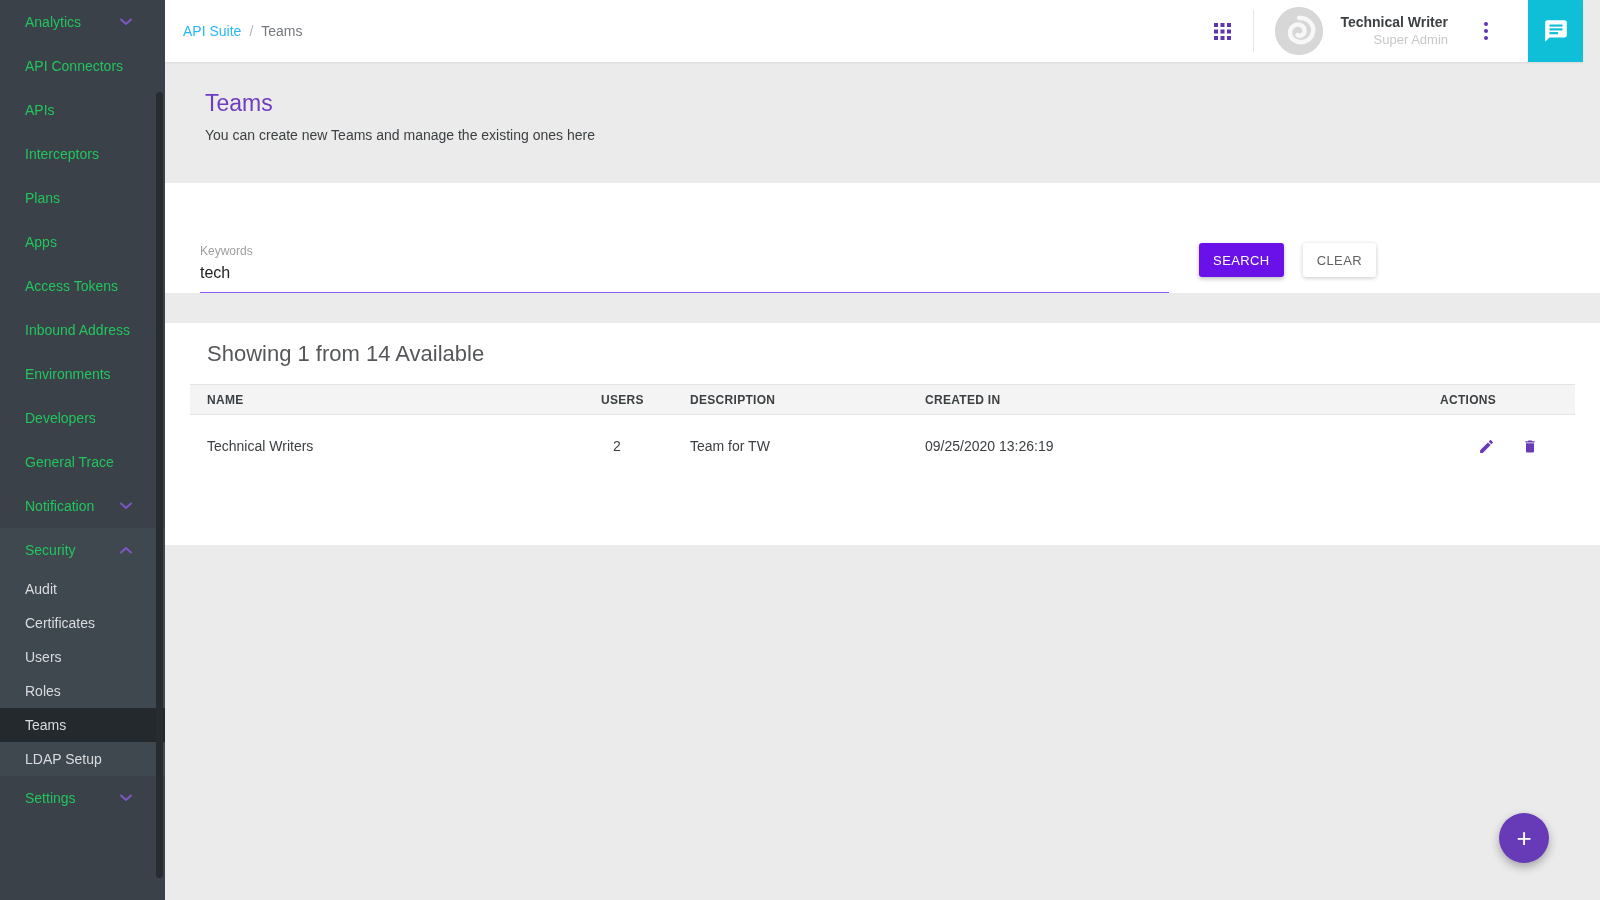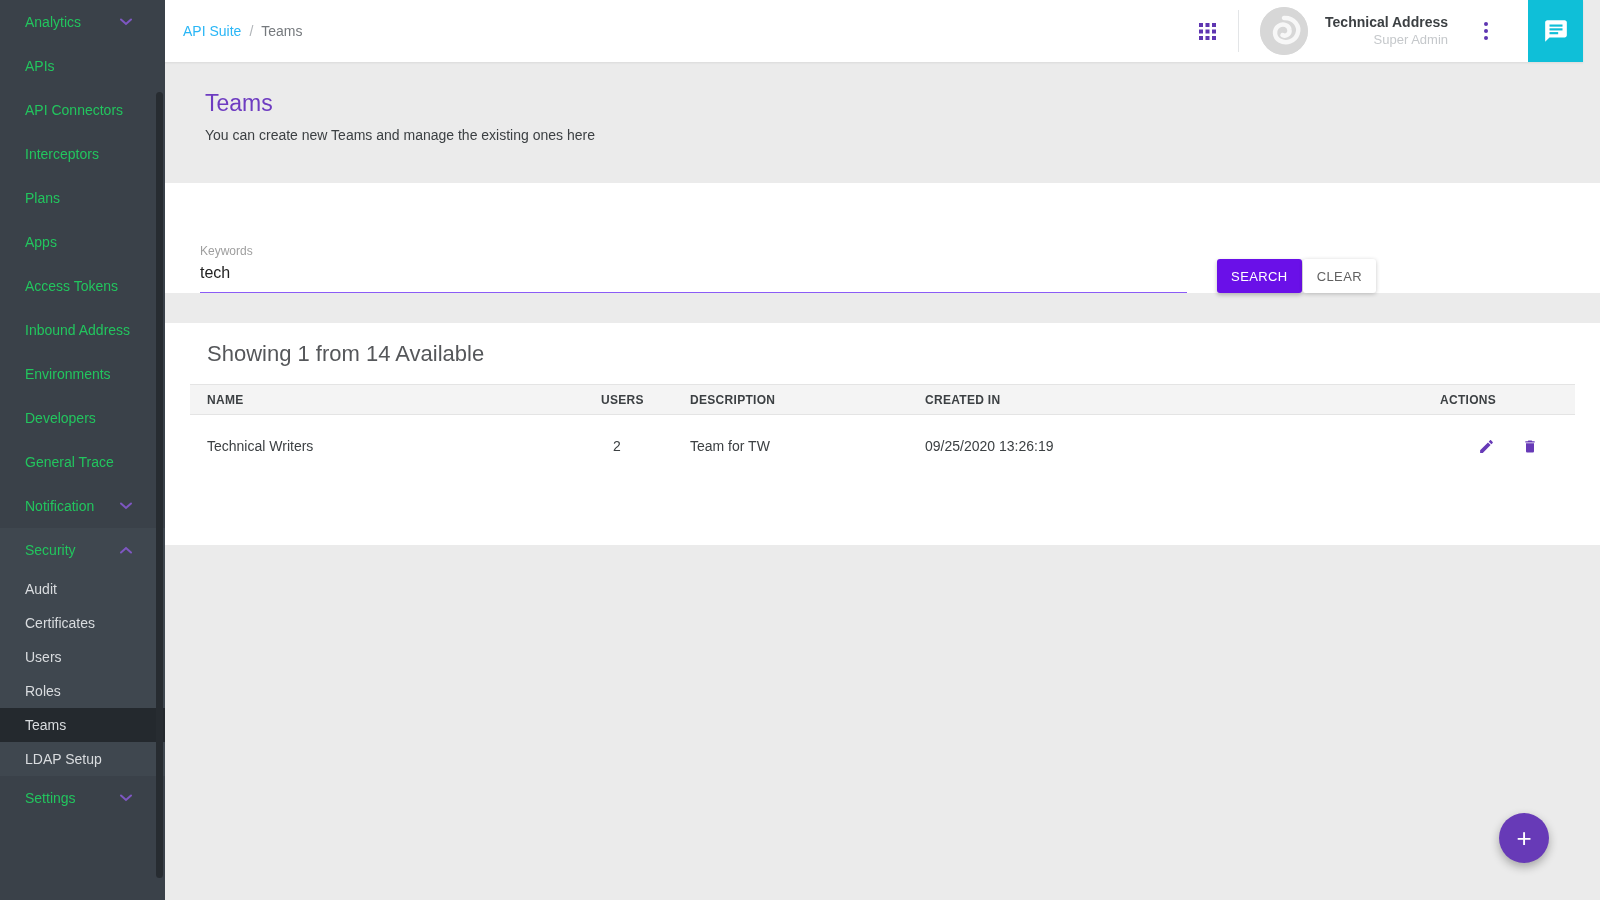--- a/index.html
+++ b/index.html
@@ -45,21 +45,21 @@
   .page-title { font-size:23px; color:#6E3CC1; font-weight:400; }
   .page-subtitle { font-size:14px; color:#3C4043; margin-top:10px; }
 
   .search-card { height:110px; background:#FFFFFF; display:flex; align-items:flex-end;
                  padding:38px 224px 0 35px; }
   .field-group { flex:1; margin-right:30px; }
   .field-label { font-size:12px; color:#9E9E9E; display:block; }
   .field-input { border:none; outline:none; width:100%; font-size:16px; color:#212121;
                  font-family:"Liberation Sans", sans-serif; padding:6px 0 10px 0;
                  border-bottom:1px solid #8b5cf6; background:transparent; }
-  .btn-row { display:flex; gap:1px; padding-bottom:0; }
+  .btn-row { display:flex; gap:19px; padding-bottom:16px; }
   .btn { height:34px; border:none; border-radius:3px; font-size:13px; letter-spacing:.4px;
          font-family:"Liberation Sans", sans-serif; cursor:pointer; padding:0 14px; }
   .btn-search { background:#6A10E8; color:#FFFFFF; min-width:80px;
                 box-shadow:0 2px 4px rgba(0,0,0,0.25); }
   .btn-clear { background:#FFFFFF; color:#616161; min-width:68px;
                box-shadow:0 1px 4px rgba(0,0,0,0.22); }
 
   .gap-band { height:30px; background:#EBEBEB; }
 
   .results { height:222px; background:#FFFFFF; }
@@ -90,24 +90,24 @@
 <nav class="sidebar">
   <div class="nav-item">
     <span>Analytics</span>
     <span class="chev">
       <svg width="12" height="8" viewBox="0 0 12 8">
           <path d="M1 1.5 L6 6 L11 1.5" stroke="#7E57C2" stroke-width="2" fill="none" stroke-linecap="round"></path>
         </svg>
     </span>
   </div>
   <div class="nav-item">
+    <span>API Connectors</span>
+  </div>
+  <div class="nav-item">
     <span>APIs</span>
-  </div>
-  <div class="nav-item">
-    <span>API Connectors</span>
   </div>
   <div class="nav-item">
     <span>Interceptors</span>
   </div>
   <div class="nav-item">
     <span>Plans</span>
   </div>
   <div class="nav-item">
     <span>Apps</span>
   </div>
@@ -196,21 +196,21 @@
       </svg>
     </div>
     <div class="top-divider"></div>
     <div class="avatar">
       <svg width="48" height="48" viewBox="0 0 48 48">
         <circle cx="24" cy="24" r="24" fill="#D7D7D7"></circle>
         <path d="M24 11 C 34 10.5 40.5 19 37.5 27 C 35 34 26.5 37.5 19.5 33.5 C 14 30.5 13.5 22.5 18.5 19 C 23 16 29 18 29.5 23 C 30 27 26 30 22.5 28" stroke="#F7F7F7" stroke-width="4.5" fill="none" stroke-linecap="round"></path>
       </svg>
     </div>
     <div class="user-block">
-      <div class="user-name">Technical Address</div>
+      <div class="user-name">Technical Writer</div>
       <div class="user-role">Super Admin</div>
     </div>
     <div class="dots-btn">
       <svg width="4" height="18" viewBox="0 0 4 18">
         <circle cx="2" cy="2" r="2" fill="#5E35B1"></circle>
           <circle cx="2" cy="9" r="2" fill="#5E35B1"></circle>
           <circle cx="2" cy="16" r="2" fill="#5E35B1"></circle>
       </svg>
     </div>
     <div class="chat-btn">

